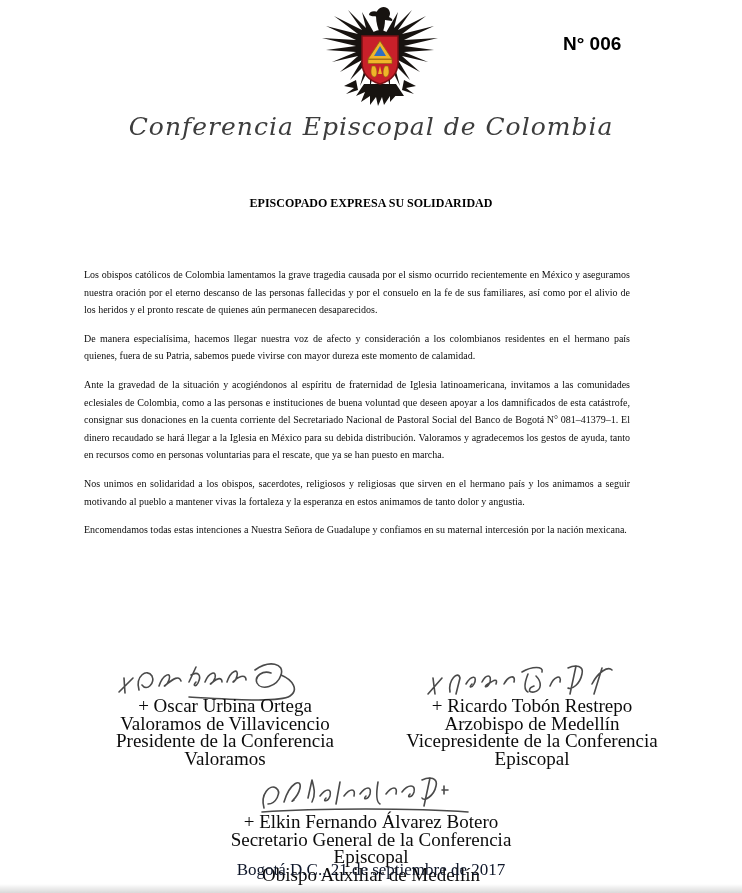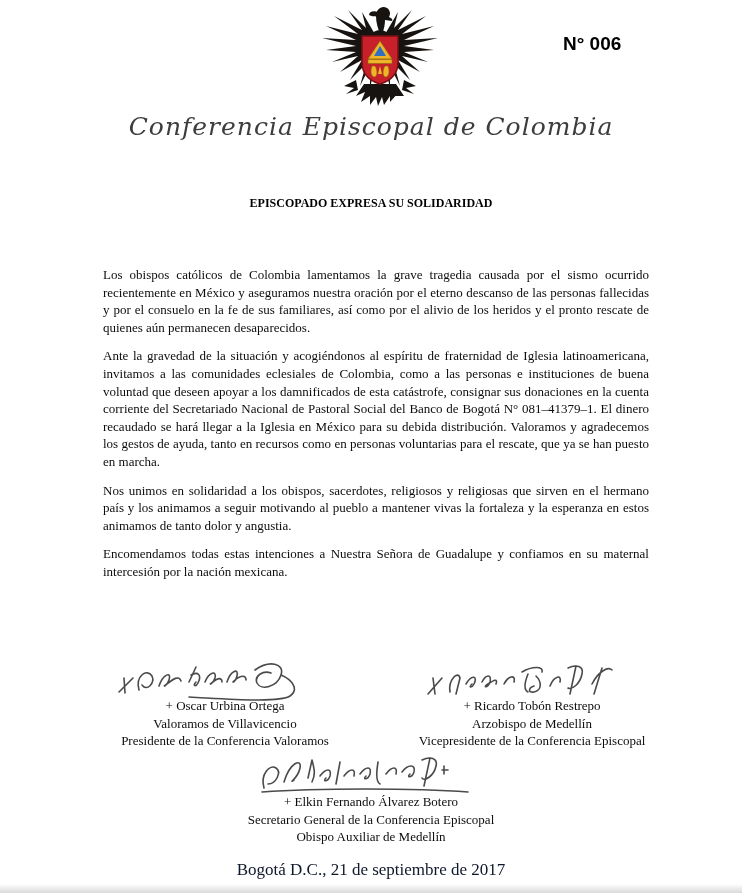--- a/index.html
+++ b/index.html
@@ -15,31 +15,31 @@
   .org-script{
     position:absolute;top:112px;left:0;width:742px;text-align:center;
     font-family:"DejaVu Serif", serif;font-style:italic;font-weight:400;
     font-size:25px;color:#3d3d3d;letter-spacing:1px;
   }
   .doc-title{
     position:absolute;top:192px;left:0;width:742px;text-align:center;
     font-weight:bold;font-size:12px;line-height:23px;color:#000;
   }
   .body-text{
-    position:absolute;top:266px;left:103px;width:546px;
-    font-size:13px;line-height:17.6px;text-align:justify;color:#0c0c0c;
+    position:absolute;top:266px;left:84px;width:546px;
+    font-size:10px;line-height:17.6px;text-align:justify;color:#0c0c0c;
   }
   .body-text p{margin:0 0 11px 0;}
   .sig{
-    position:absolute;text-align:center;font-size:13px;line-height:17.6px;color:#0c0c0c;
+    position:absolute;text-align:center;font-size:19px;line-height:17.6px;color:#0c0c0c;
   }
   .sig svg{display:block;margin:0 auto -9px auto;}
   .sig-left{top:658px;left:88px;width:274px;}
   .sig-right{top:658px;left:382px;width:300px;}
-  .sig-center{top:756px;left:216px;width:310px;}
+  .sig-center{top:776px;left:216px;width:310px;}
   .dateline{
     position:absolute;top:860px;left:0;width:742px;text-align:center;
     font-size:17px;color:#0f172a;
   }
   .bottom-fade{
     position:absolute;bottom:0;left:0;width:742px;height:9px;
     background:linear-gradient(to bottom, rgba(0,0,0,0), rgba(0,0,0,0.15));
   }
   .scribble{stroke:#4a4a4a;stroke-width:1.6;fill:none;stroke-linecap:round;stroke-linejoin:round;}
 </style>
@@ -81,20 +81,21 @@
   <div class="doc-number">N° 006</div>
 
   <div class="org-script">Conferencia Episcopal de Colombia</div>
 
   <div class="doc-title">
     <div>EPISCOPADO EXPRESA SU SOLIDARIDAD</div>
   </div>
 
   <div class="body-text">
     <p>Los obispos católicos de Colombia lamentamos la grave tragedia causada por el sismo ocurrido recientemente en México y aseguramos nuestra oración por el eterno descanso de las personas fallecidas y por el consuelo en la fe de sus familiares, así como por el alivio de los heridos y el pronto rescate de quienes aún permanecen desaparecidos.</p>
+    <p>De manera especialísima, hacemos llegar nuestra voz de afecto y consideración a los colombianos residentes en el hermano país quienes, fuera de su Patria, sabemos puede vivirse con mayor dureza este momento de calamidad.</p>
     <p>Ante la gravedad de la situación y acogiéndonos al espíritu de fraternidad de Iglesia latinoamericana, invitamos a las comunidades eclesiales de Colombia, como a las personas e instituciones de buena voluntad que deseen apoyar a los damnificados de esta catástrofe, consignar sus donaciones en la cuenta corriente del Secretariado Nacional de Pastoral Social del Banco de Bogotá N° 081–41379–1.  El dinero recaudado se hará llegar a la Iglesia en México para su debida distribución. Valoramos y agradecemos los gestos de ayuda, tanto en recursos como en personas voluntarias para el rescate, que ya se han puesto en marcha.</p>
     <p>Nos unimos en solidaridad a los obispos, sacerdotes, religiosos y religiosas que sirven en el hermano país y los animamos a seguir motivando al pueblo a mantener vivas la fortaleza y la esperanza en estos animamos de tanto dolor y angustia.</p>
     <p>Encomendamos todas estas intenciones a Nuestra Señora de Guadalupe y confiamos en su maternal intercesión por la nación mexicana.</p>
   </div>
 
   <div class="sig sig-left">
     <svg width="232" height="48" viewBox="0 0 232 48">
       <g class="scribble">
         <path d="M10,34 L24,20 M15,20 L16,35"></path>
         <path d="M30,32 C26,18 38,10 43,18 C46,25 38,34 33,27"></path>

